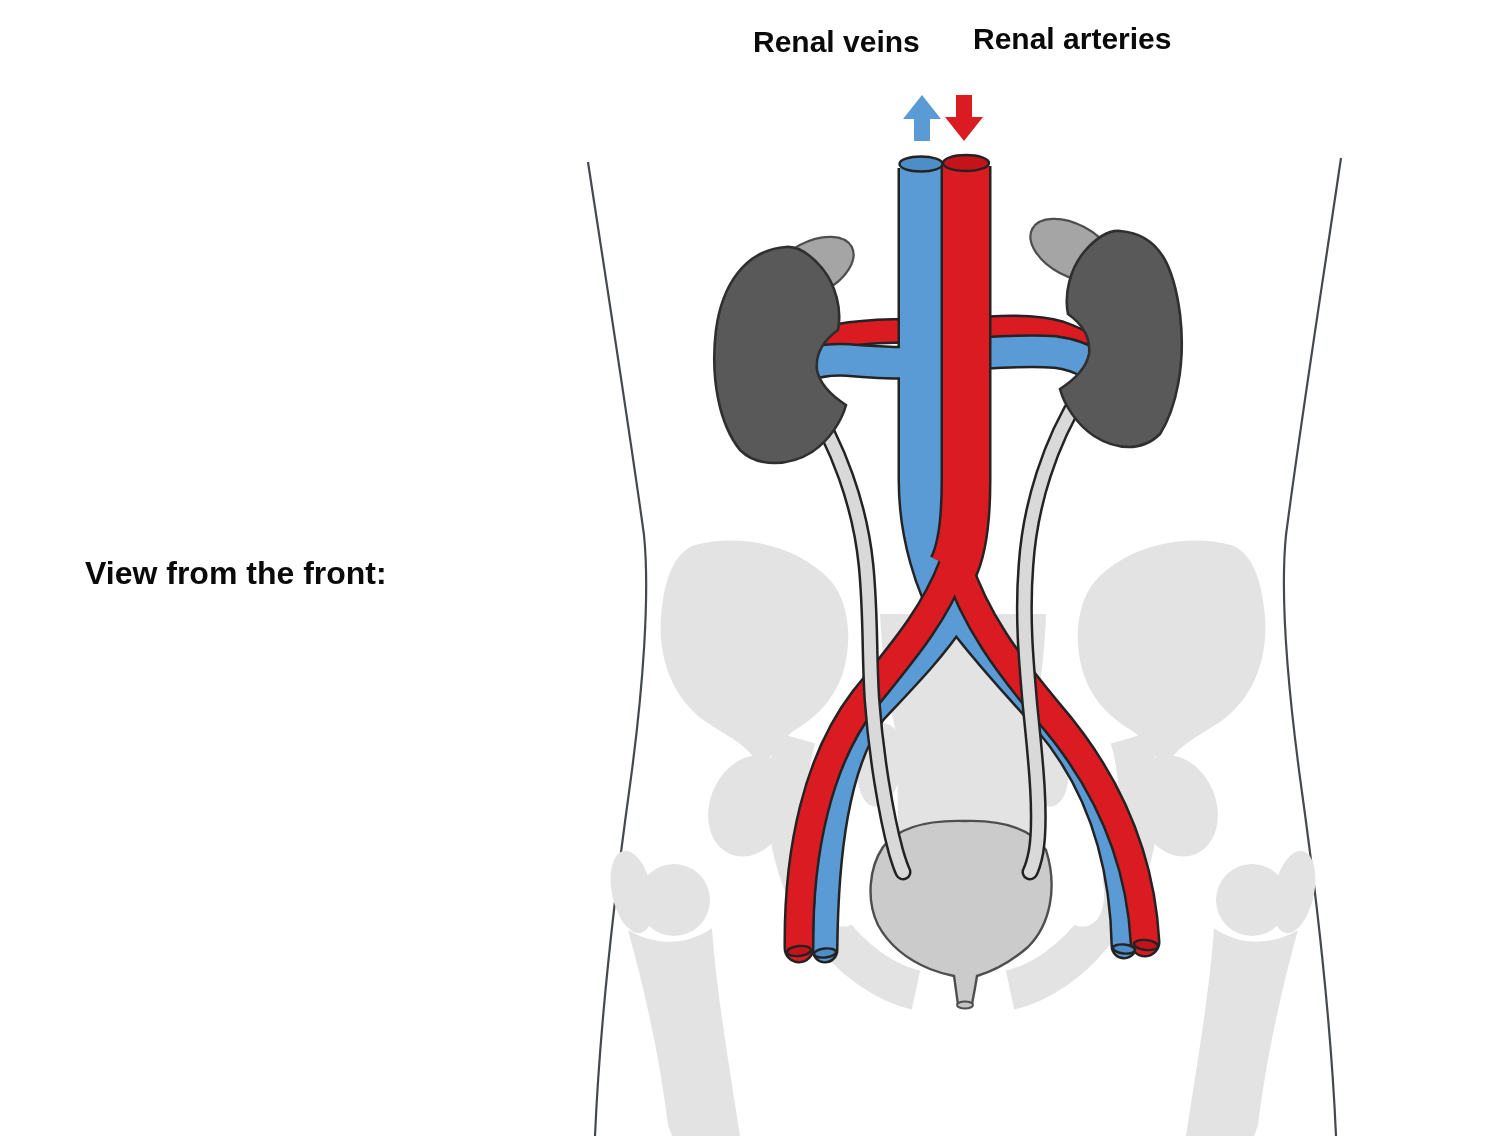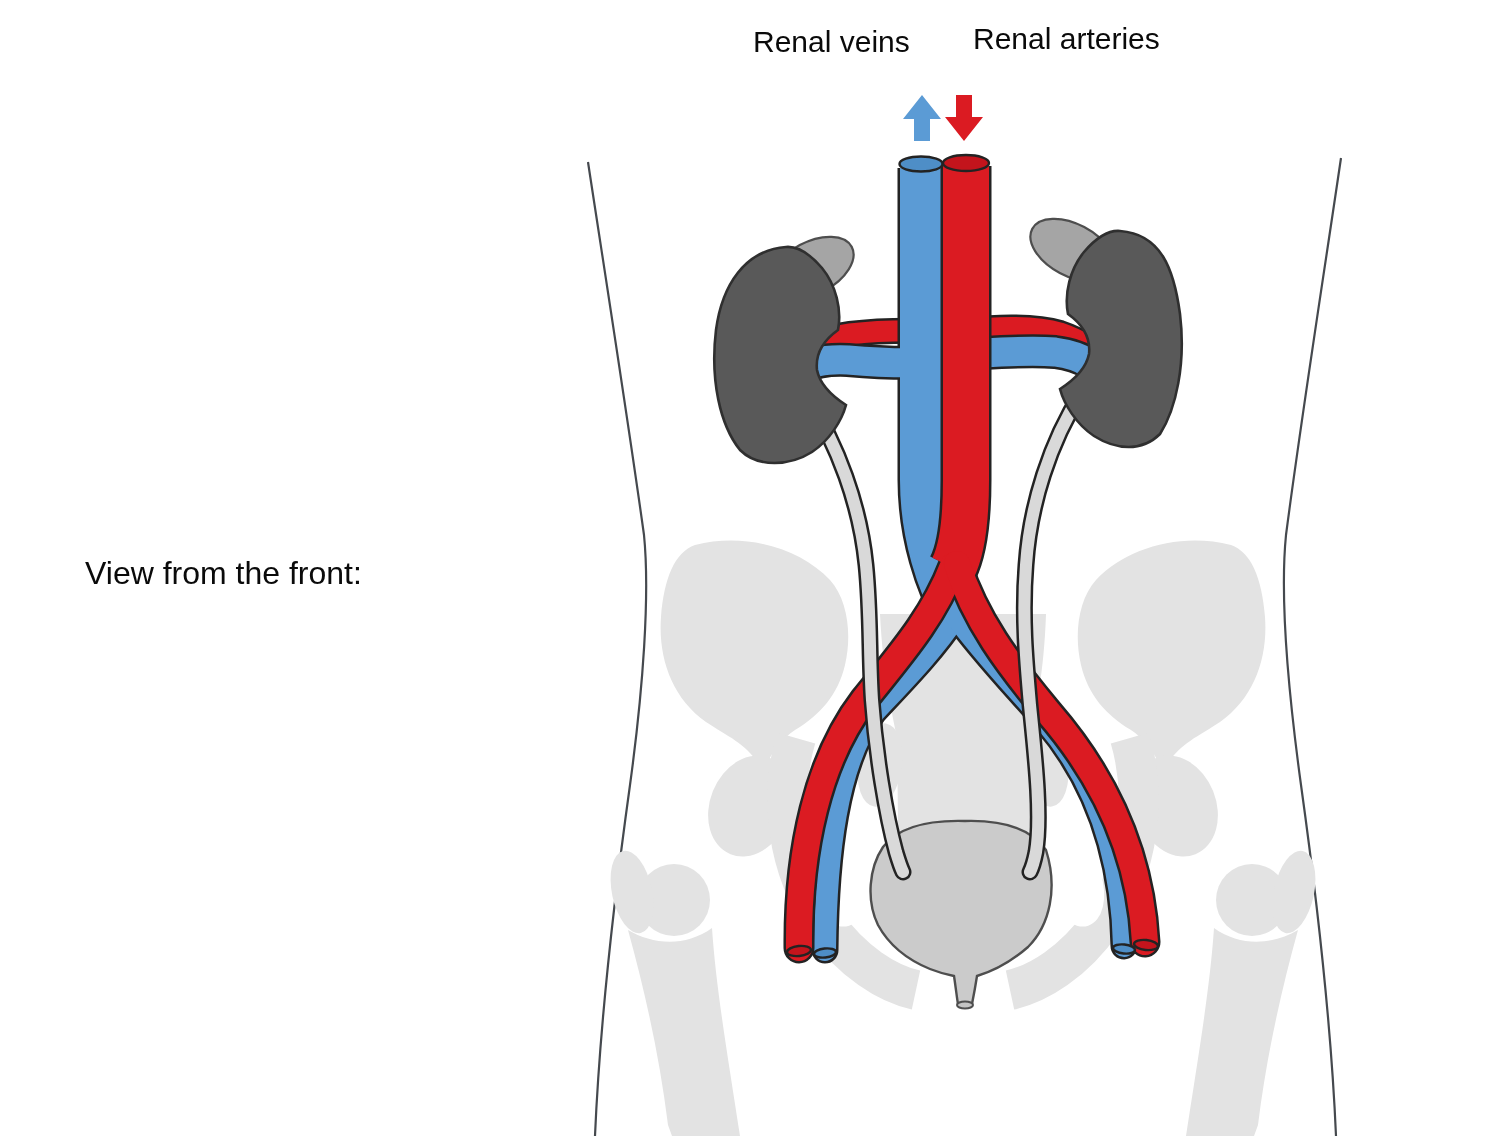--- a/index.html
+++ b/index.html
@@ -1,17 +1,17 @@
 <!DOCTYPE html>
 <html style="--page-bg: #FFFFFF; --vein-blue: #5B9BD5; --vein-blue-dark: #4E8EC7; --artery-red: #DB1B22; --artery-red-dark: #C3141C; --kidney-gray: #595959; --kidney-line: #2F2F2F; --adrenal-gray: #A5A5A5; --ureter-gray: #D9D9D9; --bladder-gray: #CBCBCB; --pelvis-gray: #E3E3E3; --outline-dark: #232323; --organ-line: #4E4E4E; --body-line: #45494E; --text-black: #0A0A0A;"><head>
 <meta charset="utf-8">
 <style>
   html,body{margin:0;padding:0;background:#fff;}
   .canvas{position:relative;width:1500px;height:1136px;background:var(--page-bg,#fff);overflow:hidden;
-          font-family:"Liberation Sans", sans-serif;}
+          font-family:"Liberation Sans", sans-serif;font-weight:bold;}
   svg{position:absolute;left:0;top:0;}
   use{fill:none;}
   
   .outline-pass{stroke:var(--outline-dark);}
   .vein-fill{stroke:var(--vein-blue);}
   .artery-fill{stroke:var(--artery-red);}
   .ureter-fill{stroke:var(--ureter-gray);}
   
   .pelvis-shape{fill:var(--pelvis-gray);stroke:none;}
   .pelvis-band{fill:none;stroke:var(--pelvis-gray);}

